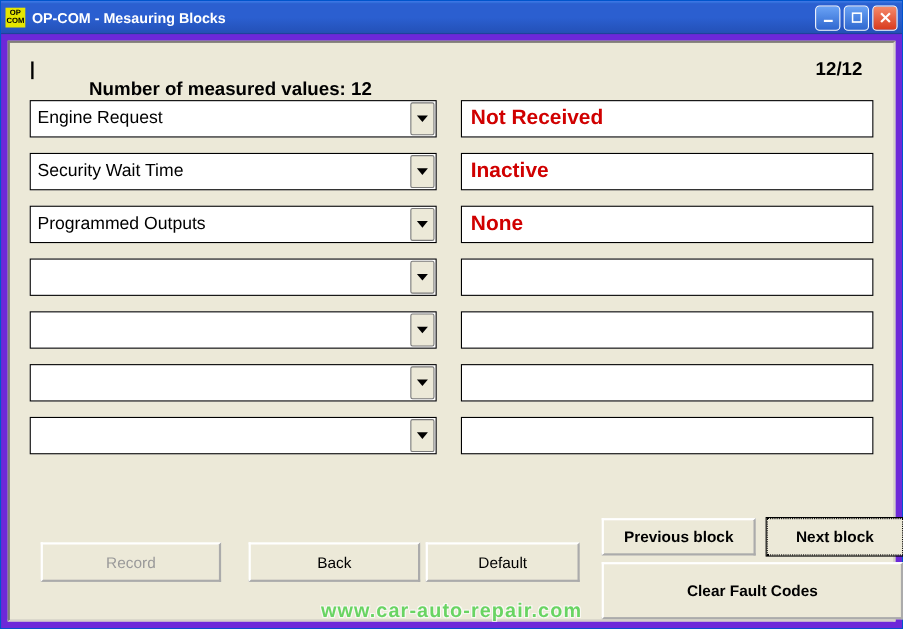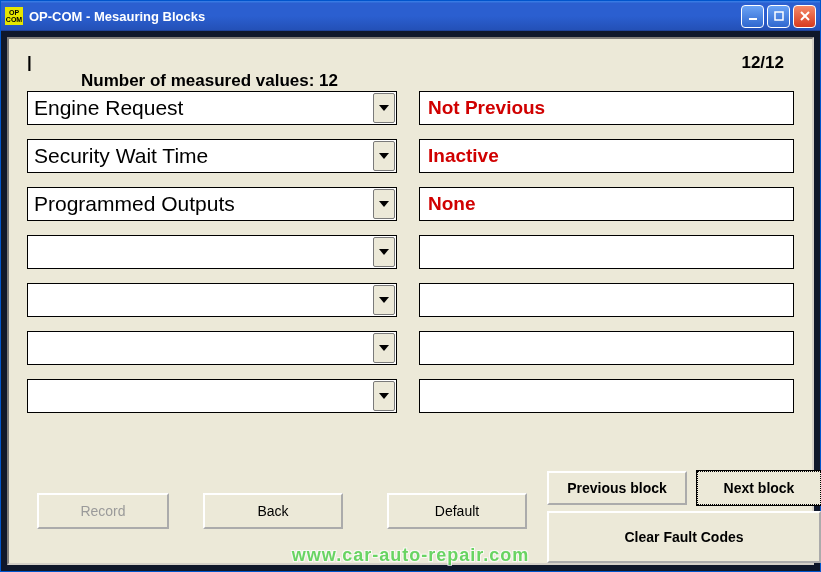--- a/index.html
+++ b/index.html
@@ -10,21 +10,21 @@
     background: #ffffff;
     width: 821px;
     height: 572px;
     overflow: hidden;
     position: relative;
   }
   .window {
     width: 821px;
     height: 572px;
     border: 1px solid #0055cc;
-    background: #0f172a;
+    background: #6d28d9;
     display: flex;
     flex-direction: column;
   }
   .titlebar {
     height: 30px;
     background: linear-gradient(to bottom, #3a81e8 0%, #2b5fd0 8%, #2b5fd0 50%, #2451b8 95%, #1a3a8a 100%);
     display: flex;
     align-items: center;
     padding: 0 4px;
     color: #fff;
@@ -92,21 +92,21 @@
     height: 34px;
   }
   .combo {
     width: 370px;
     height: 34px;
     background: #fff;
     border: 1px solid #000;
     display: flex;
     align-items: center;
     padding-left: 6px;
-    font-size: 21px;
+    font-size: 16px;
     position: relative;
     cursor: pointer;
   }
   .combo .arrow-btn {
     position: absolute;
     right: 1px;
     top: 1px;
     bottom: 1px;
     width: 22px;
     background: #ece9d8;
@@ -150,22 +150,22 @@
     border: 2px outset #fff;
     font-size: 14px;
     display: flex;
     align-items: center;
     justify-content: center;
     cursor: pointer;
     font-family: Arial, sans-serif;
   }
   .btn.disabled { color: #9a9a9a; }
   .btn.focus { border: 1px dotted #000; outline: 1px solid #000; }
-  .btn-record  { left: 10px;  top: 22px; width: 132px; }
-  .btn-back    { left: 176px; top: 22px; width: 140px; }
+  .btn-record  { left: 10px;  top: 22px; width: 164px; }
+  .btn-back    { left: 199px; top: 22px; width: 156px; }
   .btn-default { left: 360px; top: 22px; width: 140px; }
   .btn-prev    { left: 520px; top: 0;    width: 140px; height: 34px; font-weight: bold; }
   .btn-next    { left: 670px; top: 0;    width: 124px; height: 34px; font-weight: bold; }
   .btn-clear   { left: 520px; top: 40px; width: 274px; height: 52px; font-weight: bold; }
   .watermark {
     position: absolute;
     bottom: 6px;
     left: 50%;
     transform: translateX(-50%);
     font-size: 18px;
@@ -213,21 +213,21 @@
       <span class="label">Number of measured values: 12</span>
       <span class="right">12/12</span>
     </div>
 
     <div class="rows">
       <div class="row">
         <div class="combo">
           <span>Engine Request</span>
           <div class="arrow-btn"></div>
         </div>
-        <div class="value-box">Not Previous</div>
+        <div class="value-box">Not Received</div>
       </div>
       <div class="row">
         <div class="combo">
           <span>Security Wait Time</span>
           <div class="arrow-btn"></div>
         </div>
         <div class="value-box">Inactive</div>
       </div>
       <div class="row">
         <div class="combo">

